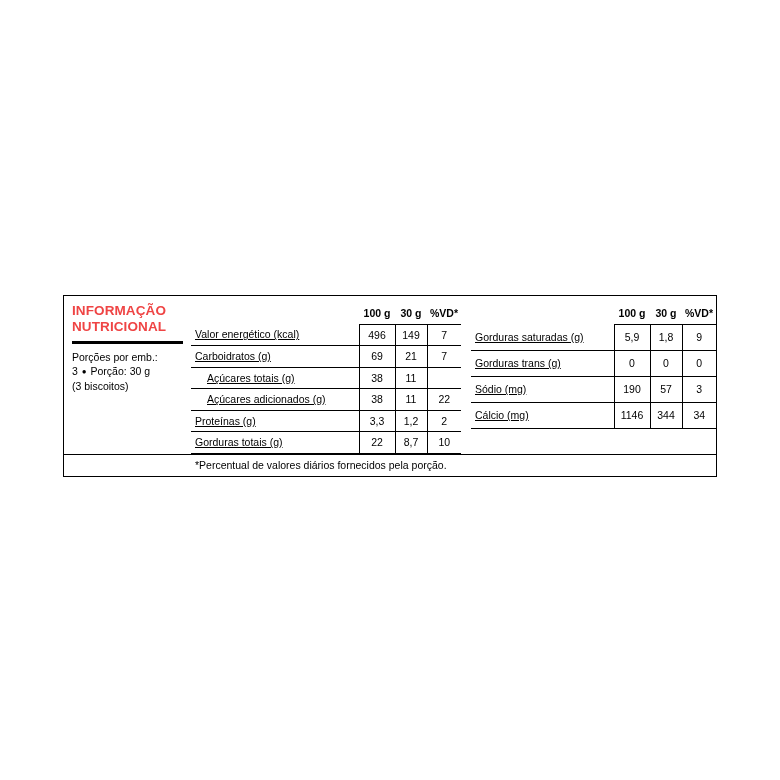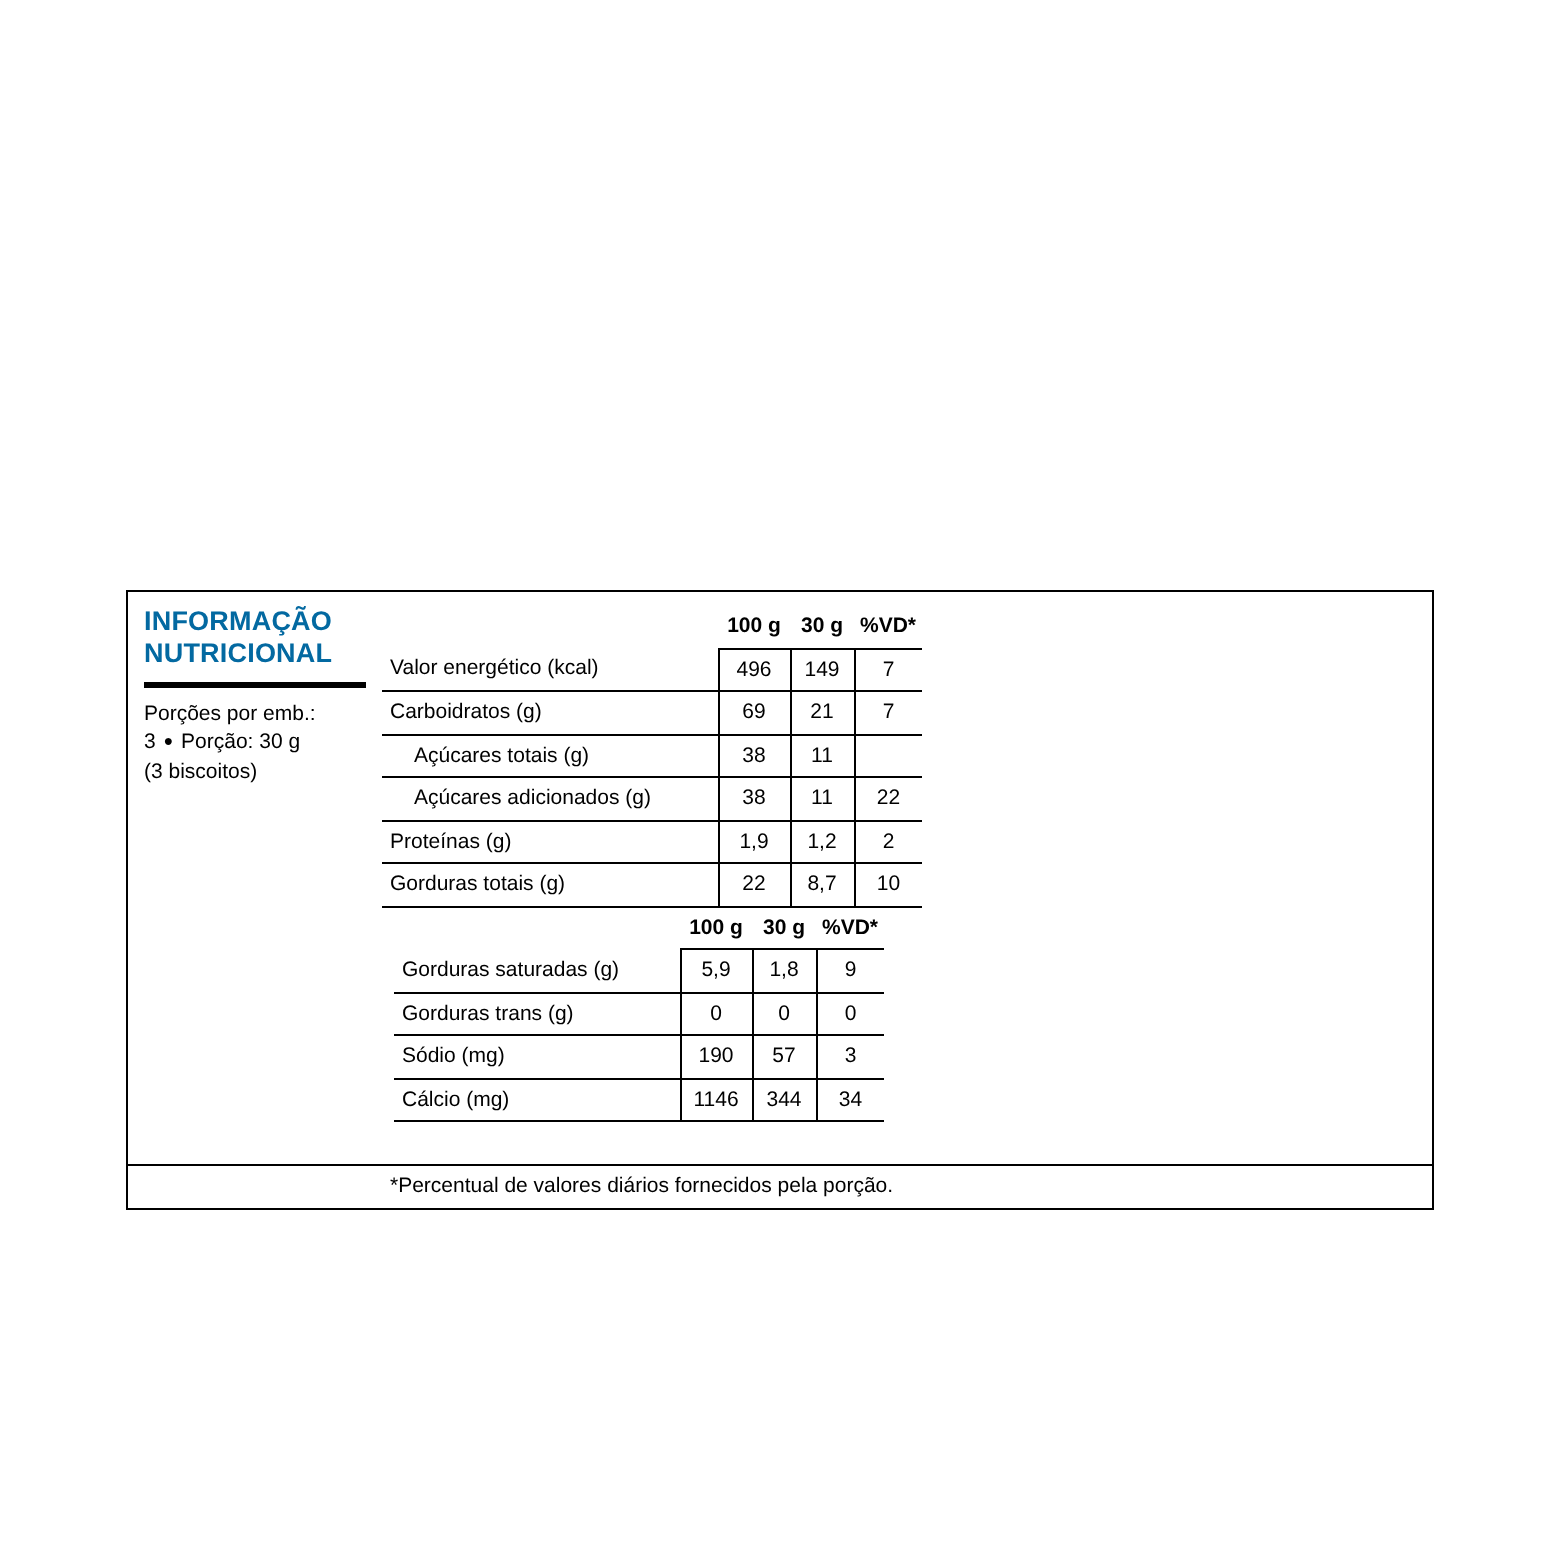--- a/index.html
+++ b/index.html
@@ -40,21 +40,21 @@
     width: 127px;
     flex: 0 0 127px;
     padding: 7px 6px 4px 8px;
     box-sizing: border-box;
   }
   .heading-title {
     font-size: 13.5px;
     font-weight: bold;
     line-height: 1.22;
     letter-spacing: 0.1px;
-    color: #0369a1;
+    color: #ef4444;
     text-transform: uppercase;
   }
   .heading-rule {
     border-bottom: 3.5px solid #000;
     margin: 5px 2px 6px 0;
   }
   .heading-sub {
     font-size: 10.5px;
     line-height: 1.38;
     color: #000;
@@ -62,23 +62,24 @@
   .heading-sub .dot {
     font-size: 8px;
     vertical-align: 1.5px;
     padding: 0 1px;
   }
 
   
   .tables-col {
     flex: 1 1 auto;
     display: flex;
-    flex-direction: column;
+    flex-direction: row;
     padding-top: 7px;
     box-sizing: border-box;
+    justify-content: space-between;
   }
 
   table.nut {
     border-collapse: collapse;
     font-size: 10.5px;
     color: #000;
     table-layout: fixed;
   }
   table.nut.left-table { width: 270px; }
   table.nut.right-table { width: 245px; margin-left: 6px; }
@@ -102,20 +103,21 @@
   table.nut thead th.spacer {
     border-bottom: none;
   }
 
   table.nut tbody td.name {
     text-align: left;
     padding-left: 4px;
     border-bottom: 1.1px solid #000;
     white-space: nowrap;
     overflow: hidden;
+    text-decoration: underline;
   }
   table.nut tbody td.name.indent {
     padding-left: 16px;
   }
   table.nut tbody td.val {
     text-align: center;
     border-bottom: 1.1px solid #000;
     border-left: 1.1px solid #000;
     margin-top: 40px;
   }
@@ -218,21 +220,21 @@
             <td class="val"></td>
           </tr>
           <tr>
             <td class="name indent">Açúcares adicionados (g)</td>
             <td class="val">38</td>
             <td class="val">11</td>
             <td class="val">22</td>
           </tr>
           <tr>
             <td class="name">Proteínas (g)</td>
-            <td class="val">1,9</td>
+            <td class="val">3,3</td>
             <td class="val">1,2</td>
             <td class="val">2</td>
           </tr>
           <tr class="last">
             <td class="name">Gorduras totais (g)</td>
             <td class="val">22</td>
             <td class="val">8,7</td>
             <td class="val">10</td>
           </tr>
         </tbody>

